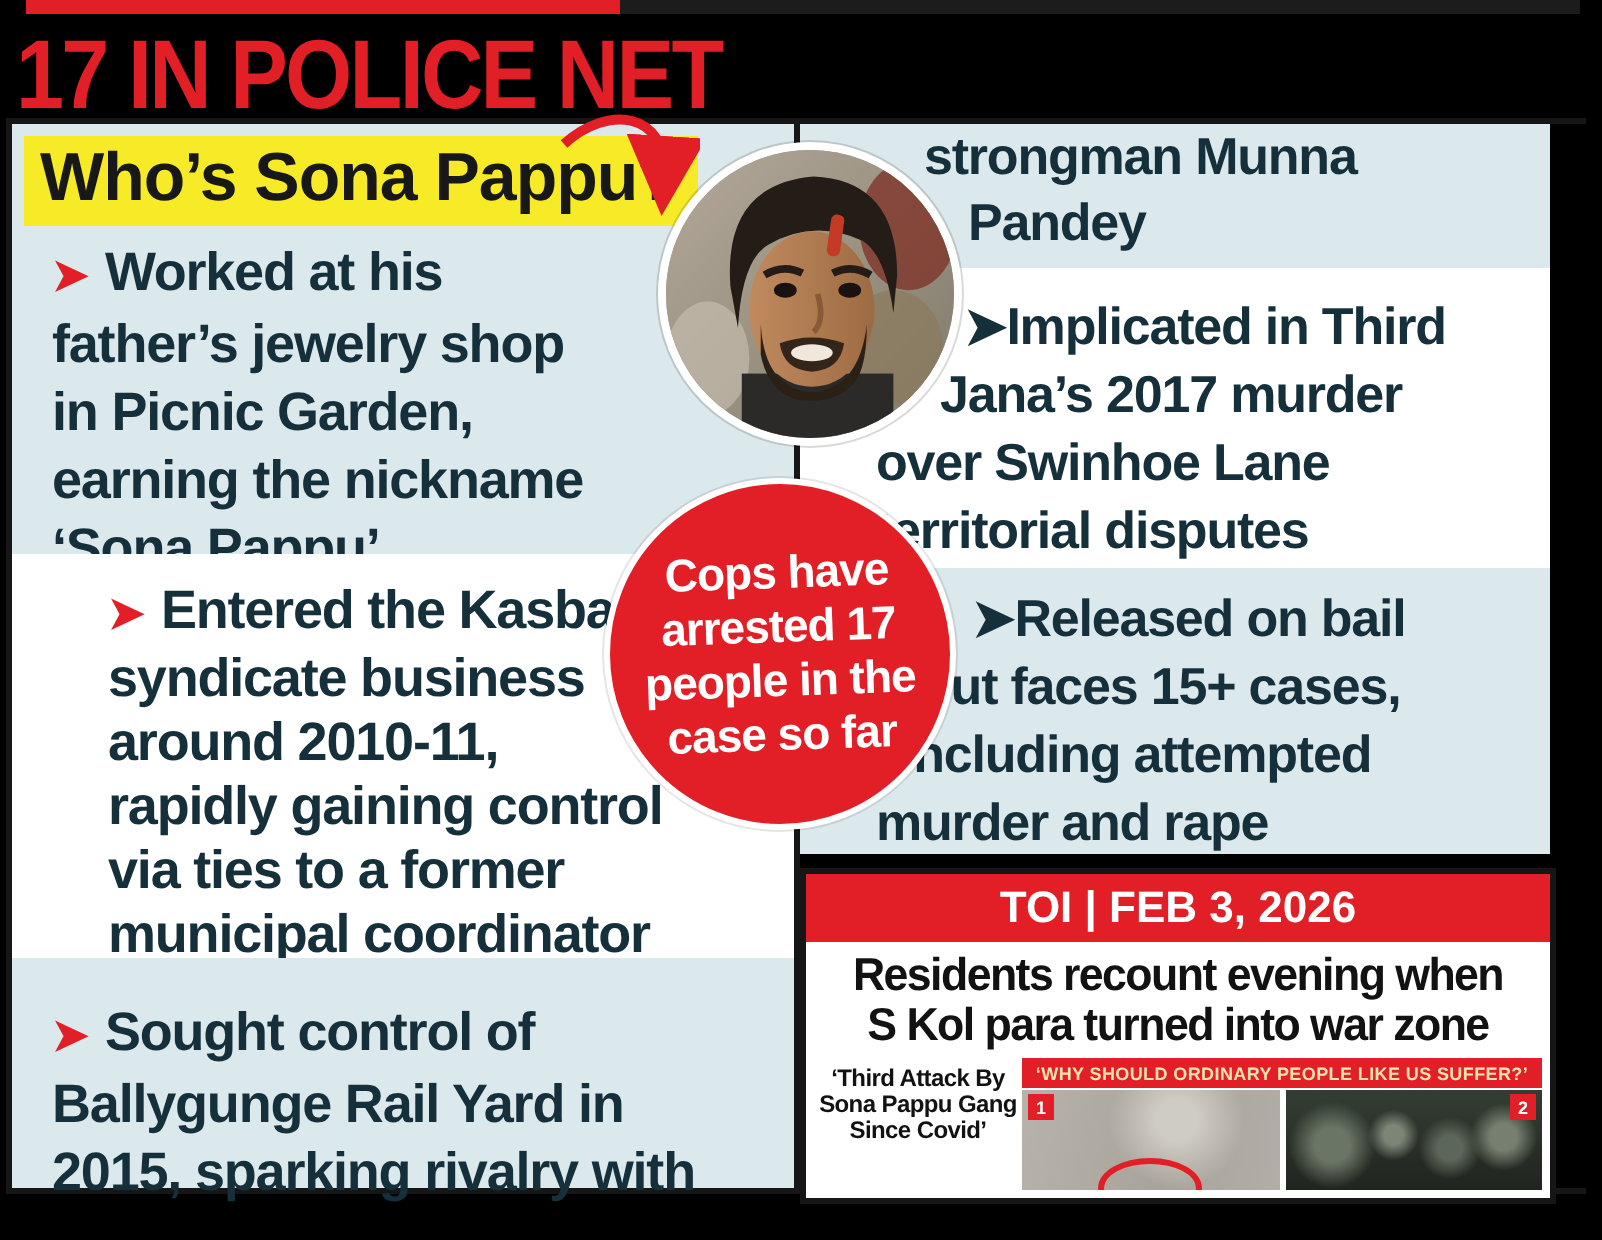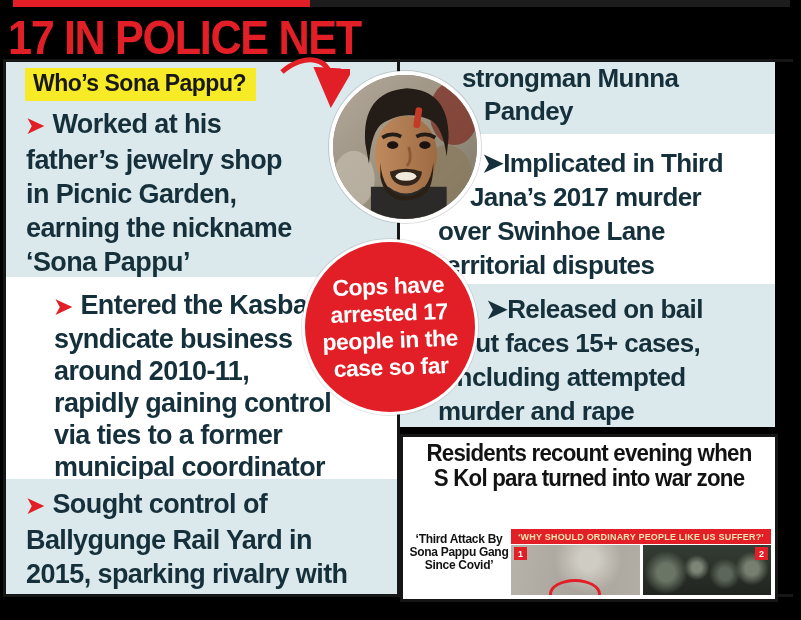--- a/index.html
+++ b/index.html
@@ -27,28 +27,28 @@
   .divider{position:absolute;left:397px;top:59px;width:3px;height:538px;background:var(--line);}
 
   .panel{position:absolute;background:var(--panel-blue);}
   .p-a{left:6px;top:62px;width:391px;height:215px;}
   .p-b{left:6px;top:277px;width:391px;height:202px;background:#fff;}
   .p-c{left:6px;top:479px;width:391px;height:115px;}
   .p-d{left:400px;top:62px;width:375px;height:72px;}
   .p-e{left:400px;top:284px;width:375px;height:143px;}
   .p-w{left:400px;top:134px;width:375px;height:150px;background:#fff;}
 
-  .qlabel{display:inline-block;margin:6px 0 0 19px;background:var(--yellow);
-    color:#181818;font-size:23px;font-weight:800;letter-spacing:-0.5px;
+  .qlabel{display:inline-block;margin:6px 0 0 6px;background:var(--yellow);
+    color:#181818;font-size:34px;font-weight:800;letter-spacing:-0.5px;
     padding:2px 10px 4px 8px;}
 
   .bullet{color:var(--ink);font-size:27px;font-weight:700;letter-spacing:-0.6px;line-height:34px;}
   .p-a .bullet{padding:6px 4px 0 20px;}
   .p-b .bullet{padding:12px 4px 0 20px;line-height:32px;margin-left:28px;}
-  .p-c .bullet{padding:8px 4px 0 20px;}
+  .p-c .bullet{padding:20px 4px 0 20px;}
   .bullet .arr,.cont .arr{color:var(--red);font-size:22px;margin-right:8px;letter-spacing:0;}
   .rb{color:var(--ink);font-size:26px;font-weight:700;letter-spacing:-0.6px;line-height:34px;}
   .cont{color:var(--ink);font-size:26px;font-weight:700;letter-spacing:-0.6px;line-height:33px;}
   .cont .l0{padding-left:62px;} .cont .l1{padding-left:84px;}
   .rb1{padding-top:12px;}
   .rb1 .l0{padding-left:82px;} .rb1 .l1{padding-left:70px;}
   .rb1 .l2{padding-left:38px;} .rb1 .l3{padding-left:38px;}
   .rb2{padding-top:8px;}
   .rb2 .l0{padding-left:86px;} .rb2 .l1{padding-left:60px;}
   .rb2 .l2{padding-left:50px;} .rb2 .l3{padding-left:38px;}
@@ -215,20 +215,21 @@
   <div class="badge">
     <div class="badge-text">
       <div>Cops have</div>
       <div>arrested 17</div>
       <div>people in the</div>
       <div>case so far</div>
     </div>
   </div>
 
   <div class="toibox">
+    <div class="toibar">TOI | FEB 3, 2026</div>
     <div class="toihead">
       <div>Residents recount evening when</div>
       <div>S Kol para turned into war zone</div>
     </div>
     <div class="credit">Pics: Michael Arya</div>
     <div class="cliprow">
       <div class="sidequote">
         <div>‘Third Attack By</div>
         <div>Sona Pappu Gang</div>
         <div>Since Covid’</div>

